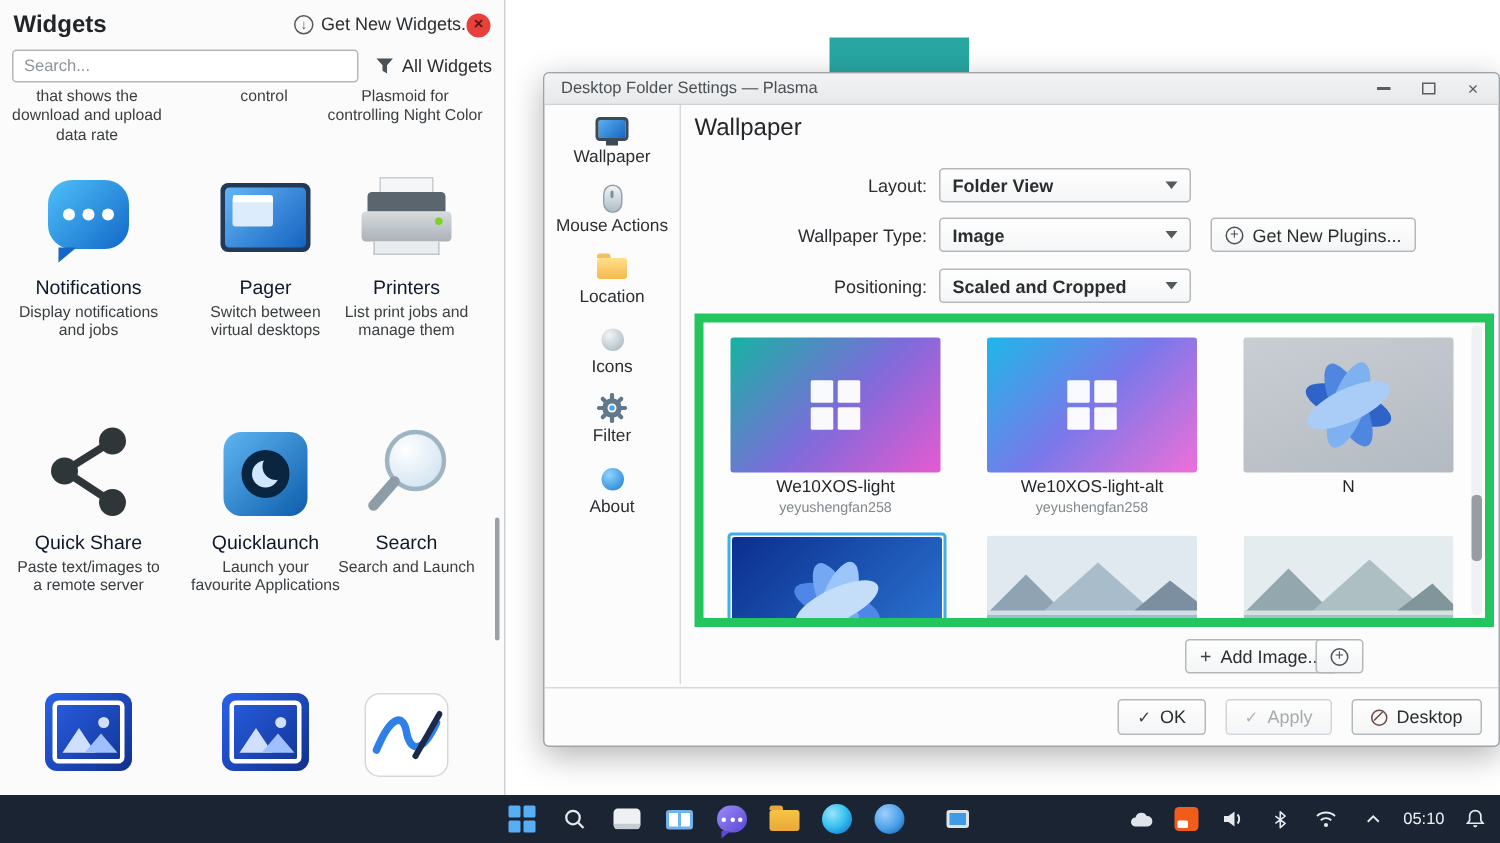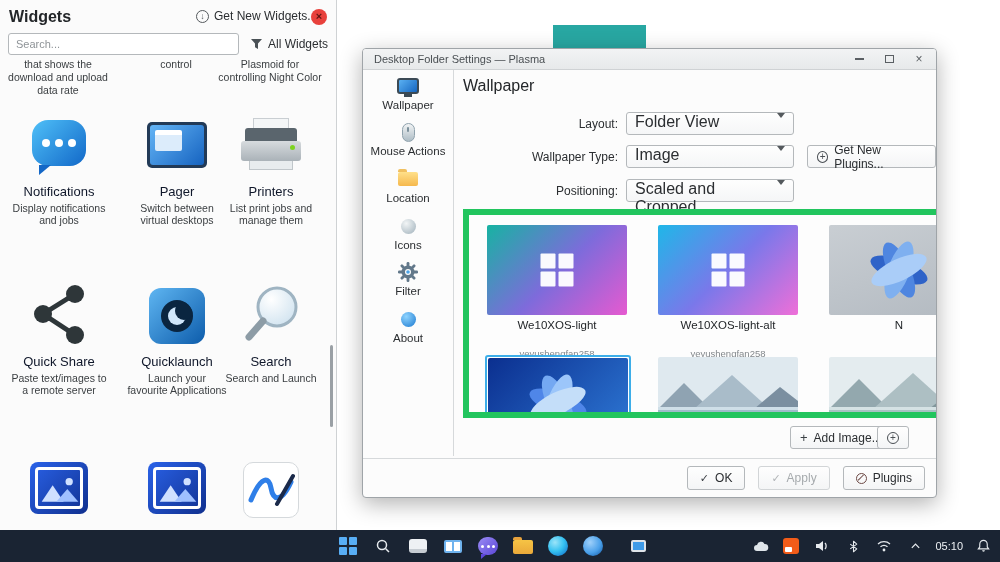--- a/index.html
+++ b/index.html
@@ -47,21 +47,21 @@
   .ql-orb { width:32px; height:32px; border-radius:50%; background:#0a2540; position:relative; overflow:hidden; }
   .ql-moon { position:absolute; left:7px; top:7px; width:18px; height:18px; border-radius:50%; background:#cfe6fb; }
   .ql-moon::after { content:''; position:absolute; left:7px; top:-5px; width:18px; height:18px; border-radius:50%; background:#0a2540; }
   
   .pframe { width:58px; height:52px; border-radius:8px; margin-top:4px; background:linear-gradient(135deg,#2a62e8,#10308f); padding:5px; }
   .pframe-inner { width:100%; height:100%; border:3px solid #fff; border-radius:4px; overflow:hidden; }
   
   .sig { width:56px; height:56px; border-radius:10px; margin-top:4px; background:#fff; border:1px solid #d5d9dc; display:flex; align-items:center; justify-content:center; }
 
   
-  .dialog { position:absolute; left:362px; top:48px; width:575px; height:450px; background:#fcfcfc; border:1px solid #9fa4a8; border-radius:4px; box-shadow:0 6px 22px rgba(0,0,0,.3); overflow:hidden; }
+  .dialog { position:absolute; left:362px; top:48px; width:638px; height:450px; background:#fcfcfc; border:1px solid #9fa4a8; border-radius:4px; box-shadow:0 6px 22px rgba(0,0,0,.3); overflow:hidden; }
   .titlebar { position:absolute; left:0; right:0; top:0; height:21px; background:linear-gradient(#f2f3f4,#e7e9ea); border-bottom:1px solid #cfd2d4; display:flex; align-items:center; padding:0 11px; }
   .titlebar-text { flex:1; font-size:11px; color:#4a4f53; }
   .wc { margin-left:18px; display:flex; align-items:center; justify-content:center; width:12px; height:12px; }
   .wc-min { width:9px; height:1.5px; background:#5a5f63; }
   .wc-max { width:9px; height:8px; border:1.4px solid #5a5f63; }
   .wc-close { font-size:12px; color:#5a5f63; line-height:10px; }
 
   .side-sep { position:absolute; left:90px; top:21px; bottom:41px; width:1px; background:#d6d9db; }
   .side-item { position:absolute; left:0; width:90px; text-align:center; }
   .side-icon { height:22px; display:flex; align-items:center; justify-content:center; }
@@ -70,37 +70,37 @@
   .si-monitor::after { content:''; position:absolute; left:5px; bottom:-5px; width:8px; height:3px; background:#3c4a55; }
   .si-mouse { width:13px; height:19px; border-radius:7px; background:linear-gradient(#f2f4f5,#aebdc6); border:1px solid #8fa2ad; position:relative; }
   .si-mouse::after { content:''; position:absolute; left:4.5px; top:3px; width:2px; height:5px; background:#7d919c; border-radius:1px; }
   .si-folder { width:20px; height:14px; background:linear-gradient(#ffe08a,#f5b84d); border-radius:2px; position:relative; }
   .si-folder::before { content:''; position:absolute; top:-3px; left:0; width:9px; height:3px; background:#f0c060; border-radius:2px 2px 0 0; }
   .si-ball { width:15px; height:15px; border-radius:50%; background:radial-gradient(circle at 35% 30%,#f2f5f6,#9fb0ba); }
   .si-about { width:15px; height:15px; border-radius:50%; background:radial-gradient(circle at 35% 30%,#8fd4ff,#1b79d0); }
 
   .page-heading { position:absolute; left:100px; top:28px; font-size:16px; color:#232629; }
   .flabel { position:absolute; left:100px; width:155px; text-align:right; font-size:12px; color:#2b2e31; }
-  .combo { position:absolute; left:263px; width:168px; height:23px; border:1px solid #b4b8bb; border-radius:3px; background:linear-gradient(#fefefe,#f5f6f7); display:flex; align-items:flex-start; justify-content:space-between; padding:0 8px; font-size:16px; color:#2b2e31; }
+  .combo { position:absolute; left:263px; width:168px; height:23px; border:1px solid #b4b8bb; border-radius:3px; background:linear-gradient(#fefefe,#f5f6f7); display:flex; align-items:center; justify-content:space-between; padding:0 8px; font-size:12px; color:#2b2e31;font-weight:bold; }
   .chev { width:0; height:0; border-left:4px solid transparent; border-right:4px solid transparent; border-top:5px solid #54595d; }
   .act-btn { position:absolute; height:23px; border:1px solid #b4b8bb; border-radius:3px; background:linear-gradient(#fefefe,#f4f5f6); display:inline-flex; align-items:center; gap:6px; padding:0 9px; font-size:12px; color:#2b2e31; }
   .circle-plus { width:12px; height:12px; border:1px solid #4a4f54; border-radius:50%; font-size:10px; line-height:10px; text-align:center; color:#4a4f54; }
   .plus-glyph { font-size:13px; color:#3c4146; }
 
   .wgrid { position:absolute; left:100px; top:160px; width:533px; height:209px; border:6px solid #22c55e; background:#fdfdfd; overflow:hidden; }
   .thumb { position:absolute; width:140px; text-align:center; }
   .th-img { width:140px; height:90px; border-radius:2px; position:relative; overflow:hidden; }
   .grad-a { background:linear-gradient(135deg,#17b3a2 0%,#7e6bdb 52%,#e65ad0 100%); }
   .grad-b { background:linear-gradient(135deg,#1fb7e8 0%,#7a78ea 50%,#ef6fd8 100%); }
   .grad-n { background:linear-gradient(160deg,#c9ced3,#b3bac1); }
   .grad-sel { background:linear-gradient(135deg,#0b2f8f,#2f7bd8); }
   .winlogo { position:absolute; left:50%; top:50%; transform:translate(-50%,-50%); display:grid; grid-template-columns:15px 15px; grid-template-rows:15px 15px; gap:3px; }
   .winlogo span { background:rgba(255,255,255,.96); border-radius:1px; }
   .th-title { font-size:11.5px; color:#232629; margin-top:4px; }
-  .th-author { font-size:9.5px; color:#82878b; margin-top:17px; }
+  .th-author { font-size:9.5px; color:#82878b; margin-top:2px; }
   .thumb-sel { position:absolute; border:2px solid #3daee9; border-radius:3px; padding:1px; background:#fff; }
   .th-badge { position:absolute; right:10px; top:58px; width:19px; height:15px; background:rgba(40,44,48,.85); border-radius:3px; display:flex; align-items:center; justify-content:center; }
   .th-badge i { display:block; width:10px; height:7px; background:#d8dcdf; border-radius:1px; }
   .th-svg { display:block; width:140px; height:90px; }
   .grid-scroll-track { position:absolute; right:2px; top:2px; bottom:2px; width:7px; background:#f0f1f2; border-radius:3px; }
   .grid-scroll-thumb { position:absolute; right:0; top:113px; width:7px; height:44px; background:#989da1; border-radius:3px; }
 
   .bottombar { position:absolute; left:0; right:0; top:409px; bottom:0; border-top:1px solid #d6d9db; display:flex; align-items:center; justify-content:flex-end; gap:13px; padding-right:11px; }
   .pbtn { height:24px; border:1px solid #b4b8bb; border-radius:3px; background:linear-gradient(#fefefe,#f4f5f6); display:inline-flex; align-items:center; gap:6px; padding:0 12px; font-size:12px; color:#2b2e31; }
   .pbtn.disabled { color:#a6aaad; border-color:#d2d5d7; }
@@ -473,21 +473,21 @@
       <button class="pbtn">
         <span class="check-icon">✓</span>
         <span>OK</span>
       </button>
       <button class="pbtn disabled">
         <span class="check-icon dim">✓</span>
         <span>Apply</span>
       </button>
       <button class="pbtn">
         <span class="cancel-icon"></span>
-        <span>Plugins</span>
+        <span>Desktop</span>
       </button>
     </div>
   </section>
 
   <footer class="taskbar">
     <div class="tb-center">
       <div class="tb-icon">
         <span class="start-grid">
             <span></span>
             <span></span>

